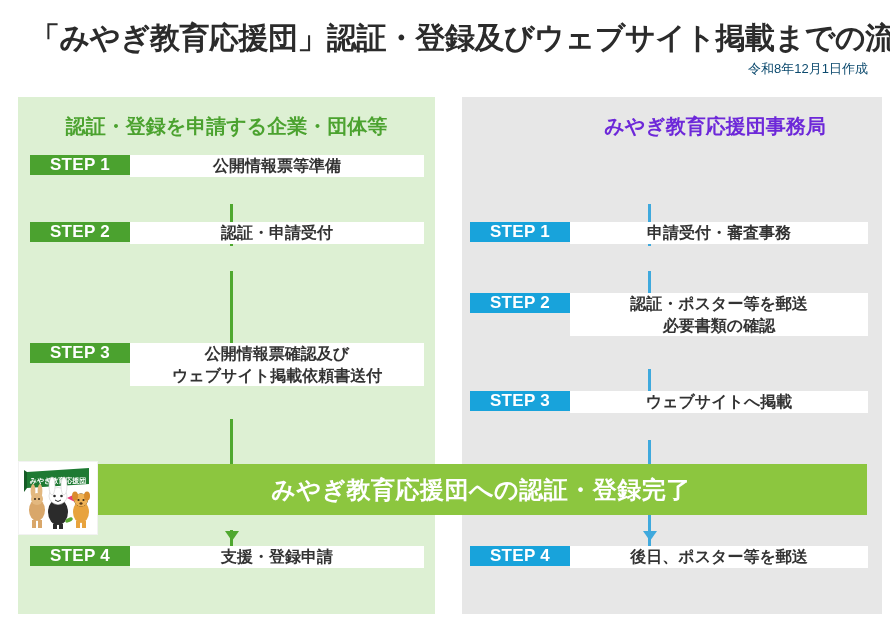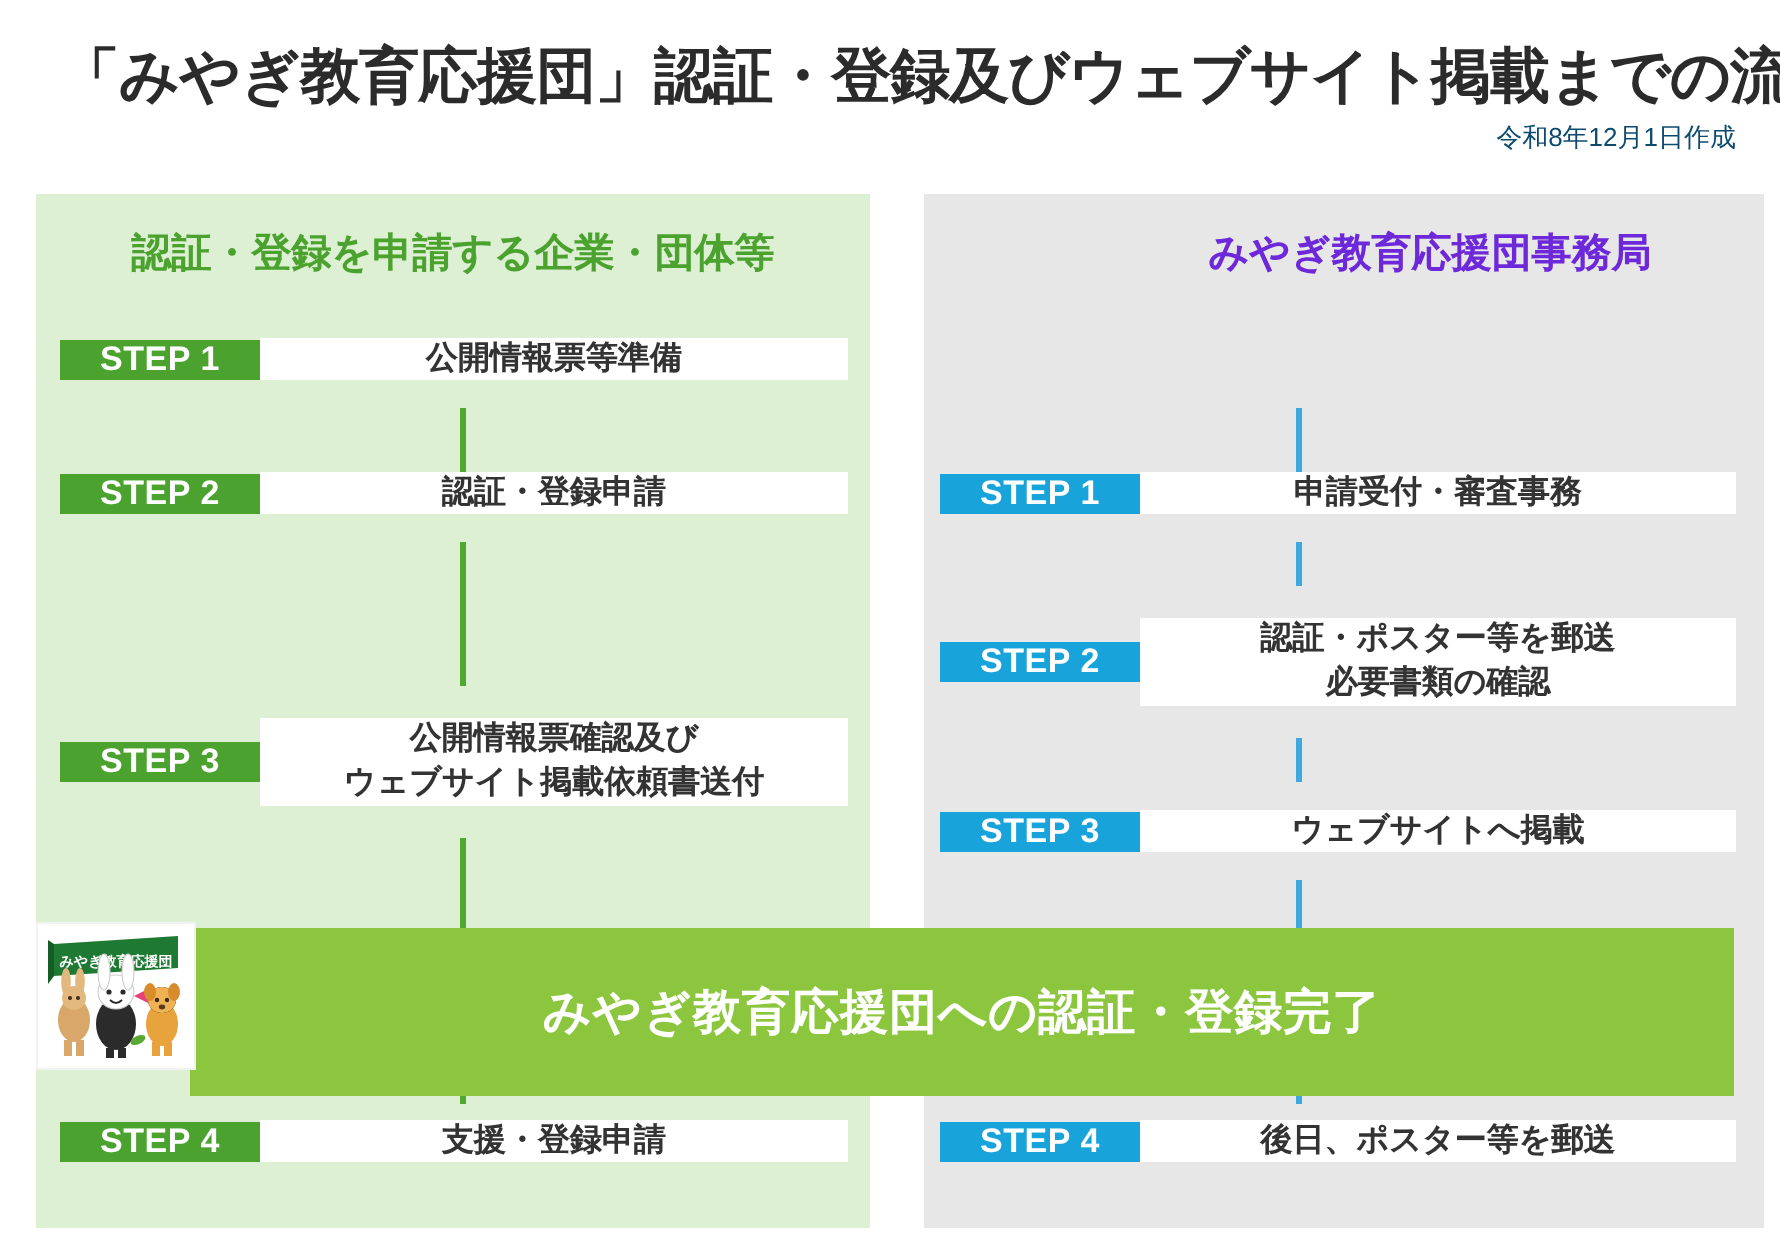--- a/index.html
+++ b/index.html
@@ -25,21 +25,21 @@
   .panel{position:absolute;top:97px;height:517px;}
   .panel-left{left:8px;width:417px;background:#ddf0d3;margin-left:10px;}
   .panel-right{left:462px;width:420px;background:#e7e7e7;}
   .panel-title{
     position:absolute;top:16px;left:0;width:100%;
     text-align:center;font-size:20px;font-weight:bold;white-space:nowrap;
   }
   .panel-left .panel-title{color:#4ba22f;}
   .panel-right .panel-title{color:#6d28d9;margin-left:43px;}
   
-  .step-row{position:absolute;display:flex;align-items:center;}
+  .step-row{position:absolute;display:flex;align-items:flex-start;}
   .step-badge{
     display:flex;align-items:center;justify-content:center;
     color:#ffffff;font-size:17px;font-weight:bold;
     letter-spacing:0.3px;flex:0 0 auto;
   }
   .badge-green{background:#4ba22f;}
   .badge-blue{background:#18a3db;}
   .step-body{
     flex:1 1 auto;background:#ffffff;
     display:flex;align-items:center;justify-content:center;
@@ -49,21 +49,21 @@
   .step-body span{display:block;}
   
   .connector{position:absolute;width:3px;}
   .conn-green{background:#4fa82f;}
   .conn-blue{background:#3fa9dd;}
   .arrow{position:absolute;width:0;height:0;border-left:7px solid transparent;border-right:7px solid transparent;}
   .arrow-green{border-top:10px solid #4fa82f;}
   .arrow-blue{border-top:10px solid #3fa9dd;}
   
   .banner{
-    position:absolute;left:95px;top:464px;width:772px;height:84px;
+    position:absolute;left:95px;top:464px;width:772px;height:51px;
     background:#8cc63f;display:flex;align-items:center;justify-content:center;
   }
   .banner-text{
     font-size:24px;font-weight:bold;color:#ffffff;white-space:nowrap;
     letter-spacing:0.5px;
   }
   .mascot{
     position:absolute;left:18px;top:461px;width:78px;height:72px;
     background:#ffffff;overflow:hidden;border:1px solid #f2f2f2;
   }
@@ -88,21 +88,21 @@
   <div class="step-row" style="left:12px;top:58px;width:394px;height:49px;">
     <div class="step-badge badge-green" style="width:100px;">STEP 1</div>
     <div class="step-body">
       <span>公開情報票等準備</span>
     </div>
   </div>
 
   <div class="step-row" style="left:12px;top:125px;width:394px;height:49px;">
     <div class="step-badge badge-green" style="width:100px;">STEP 2</div>
     <div class="step-body">
-      <span>認証・登録申請</span>
+      <span>認証・申請受付</span>
     </div>
   </div>
 
   <div class="step-row" style="left:12px;top:246px;width:394px;height:76px;">
     <div class="step-badge badge-green" style="width:100px;">STEP 3</div>
     <div class="step-body">
       <div>
         <span>公開情報票確認及び</span>
         <span>ウェブサイト掲載依頼書送付</span>
       </div>

